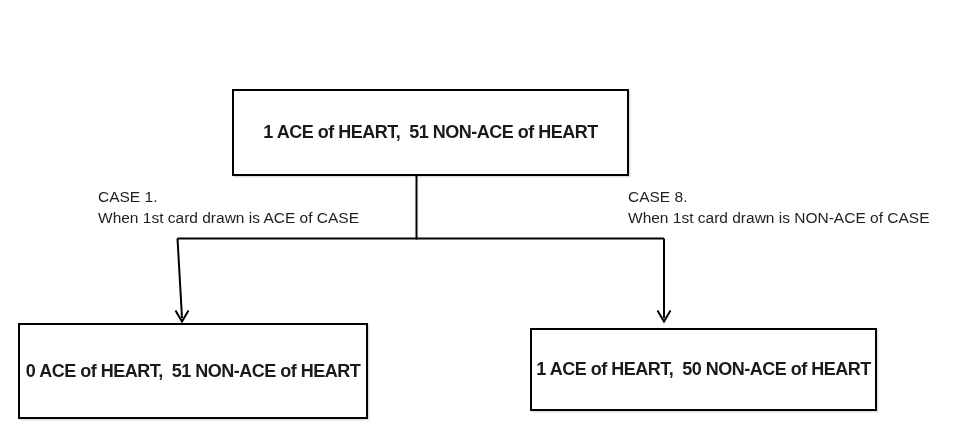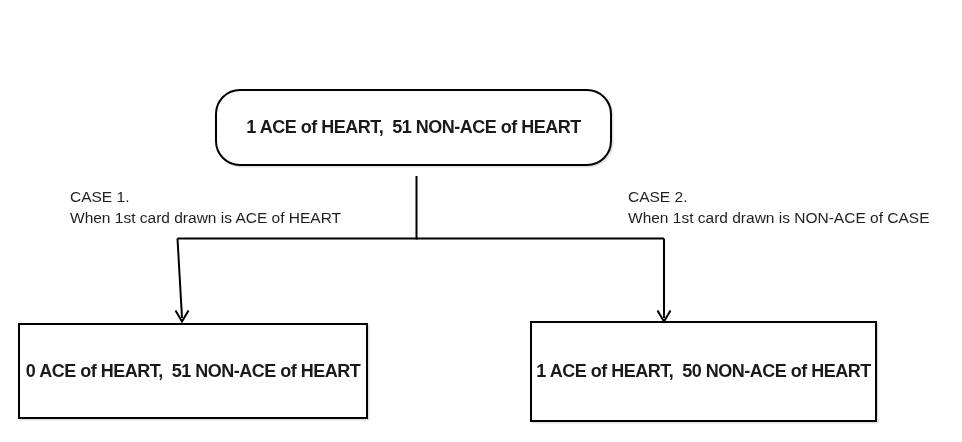--- a/index.html
+++ b/index.html
@@ -29,31 +29,31 @@
     display: flex;
     align-items: center;
     justify-content: center;
     font-weight: bold;
     font-size: 18px;
     letter-spacing: -0.5px;
     color: #1a1a1a;
     white-space: nowrap;
     box-shadow: 1.5px 1.5px 0 rgba(0,0,0,0.12);
   }
-  .node-top   { left: 215px; top: 89px;  width: 397px; height: 77px; border-radius: 25px; }
+  .node-top   { left: 232px; top: 89px;  width: 397px; height: 87px; }
   .node-left  { left: 18px;  top: 323px; width: 350px; height: 96px; }
-  .node-right { left: 530px; top: 321px; width: 347px; height: 101px; }
+  .node-right { left: 530px; top: 328px; width: 347px; height: 83px; }
   .case-label {
     position: absolute;
     font-size: 15.5px;
     line-height: 21px;
     color: #1f1f1f;
     white-space: nowrap;
   }
-  .case-1 { left: 70px;  top: 186px; }
+  .case-1 { left: 98px;  top: 186px; }
   .case-2 { left: 628px; top: 186px; }
 </style>
 </head>
 <body>
 
 <div class="canvas">
 
   <svg class="connectors" viewBox="0 0 962 442" aria-hidden="true">
     <line x1="416.5" y1="176" x2="416.5" y2="239.5"></line>
     <line x1="177.5" y1="238.5" x2="664" y2="238.5"></line>
@@ -62,25 +62,25 @@
     <line x1="664" y1="238.5" x2="664" y2="318"></line>
     <polyline points="657.5,310.5 664,321.5 670.5,310.5"></polyline>
   </svg>
 
   <div class="node node-top">
     <span>1 ACE of HEART,&nbsp; 51 NON-ACE of HEART</span>
   </div>
 
   <div class="case-label case-1">
     <div>CASE 1.</div>
-    <div>When 1st card drawn is ACE of HEART</div>
+    <div>When 1st card drawn is ACE of CASE</div>
   </div>
 
   <div class="case-label case-2">
-    <div>CASE 2.</div>
+    <div>CASE 8.</div>
     <div>When 1st card drawn is NON-ACE of CASE</div>
   </div>
 
   <div class="node node-left">
     <span>0 ACE of HEART,&nbsp; 51 NON-ACE of HEART</span>
   </div>
 
   <div class="node node-right">
     <span>1 ACE of HEART,&nbsp; 50 NON-ACE of HEART</span>
   </div>

